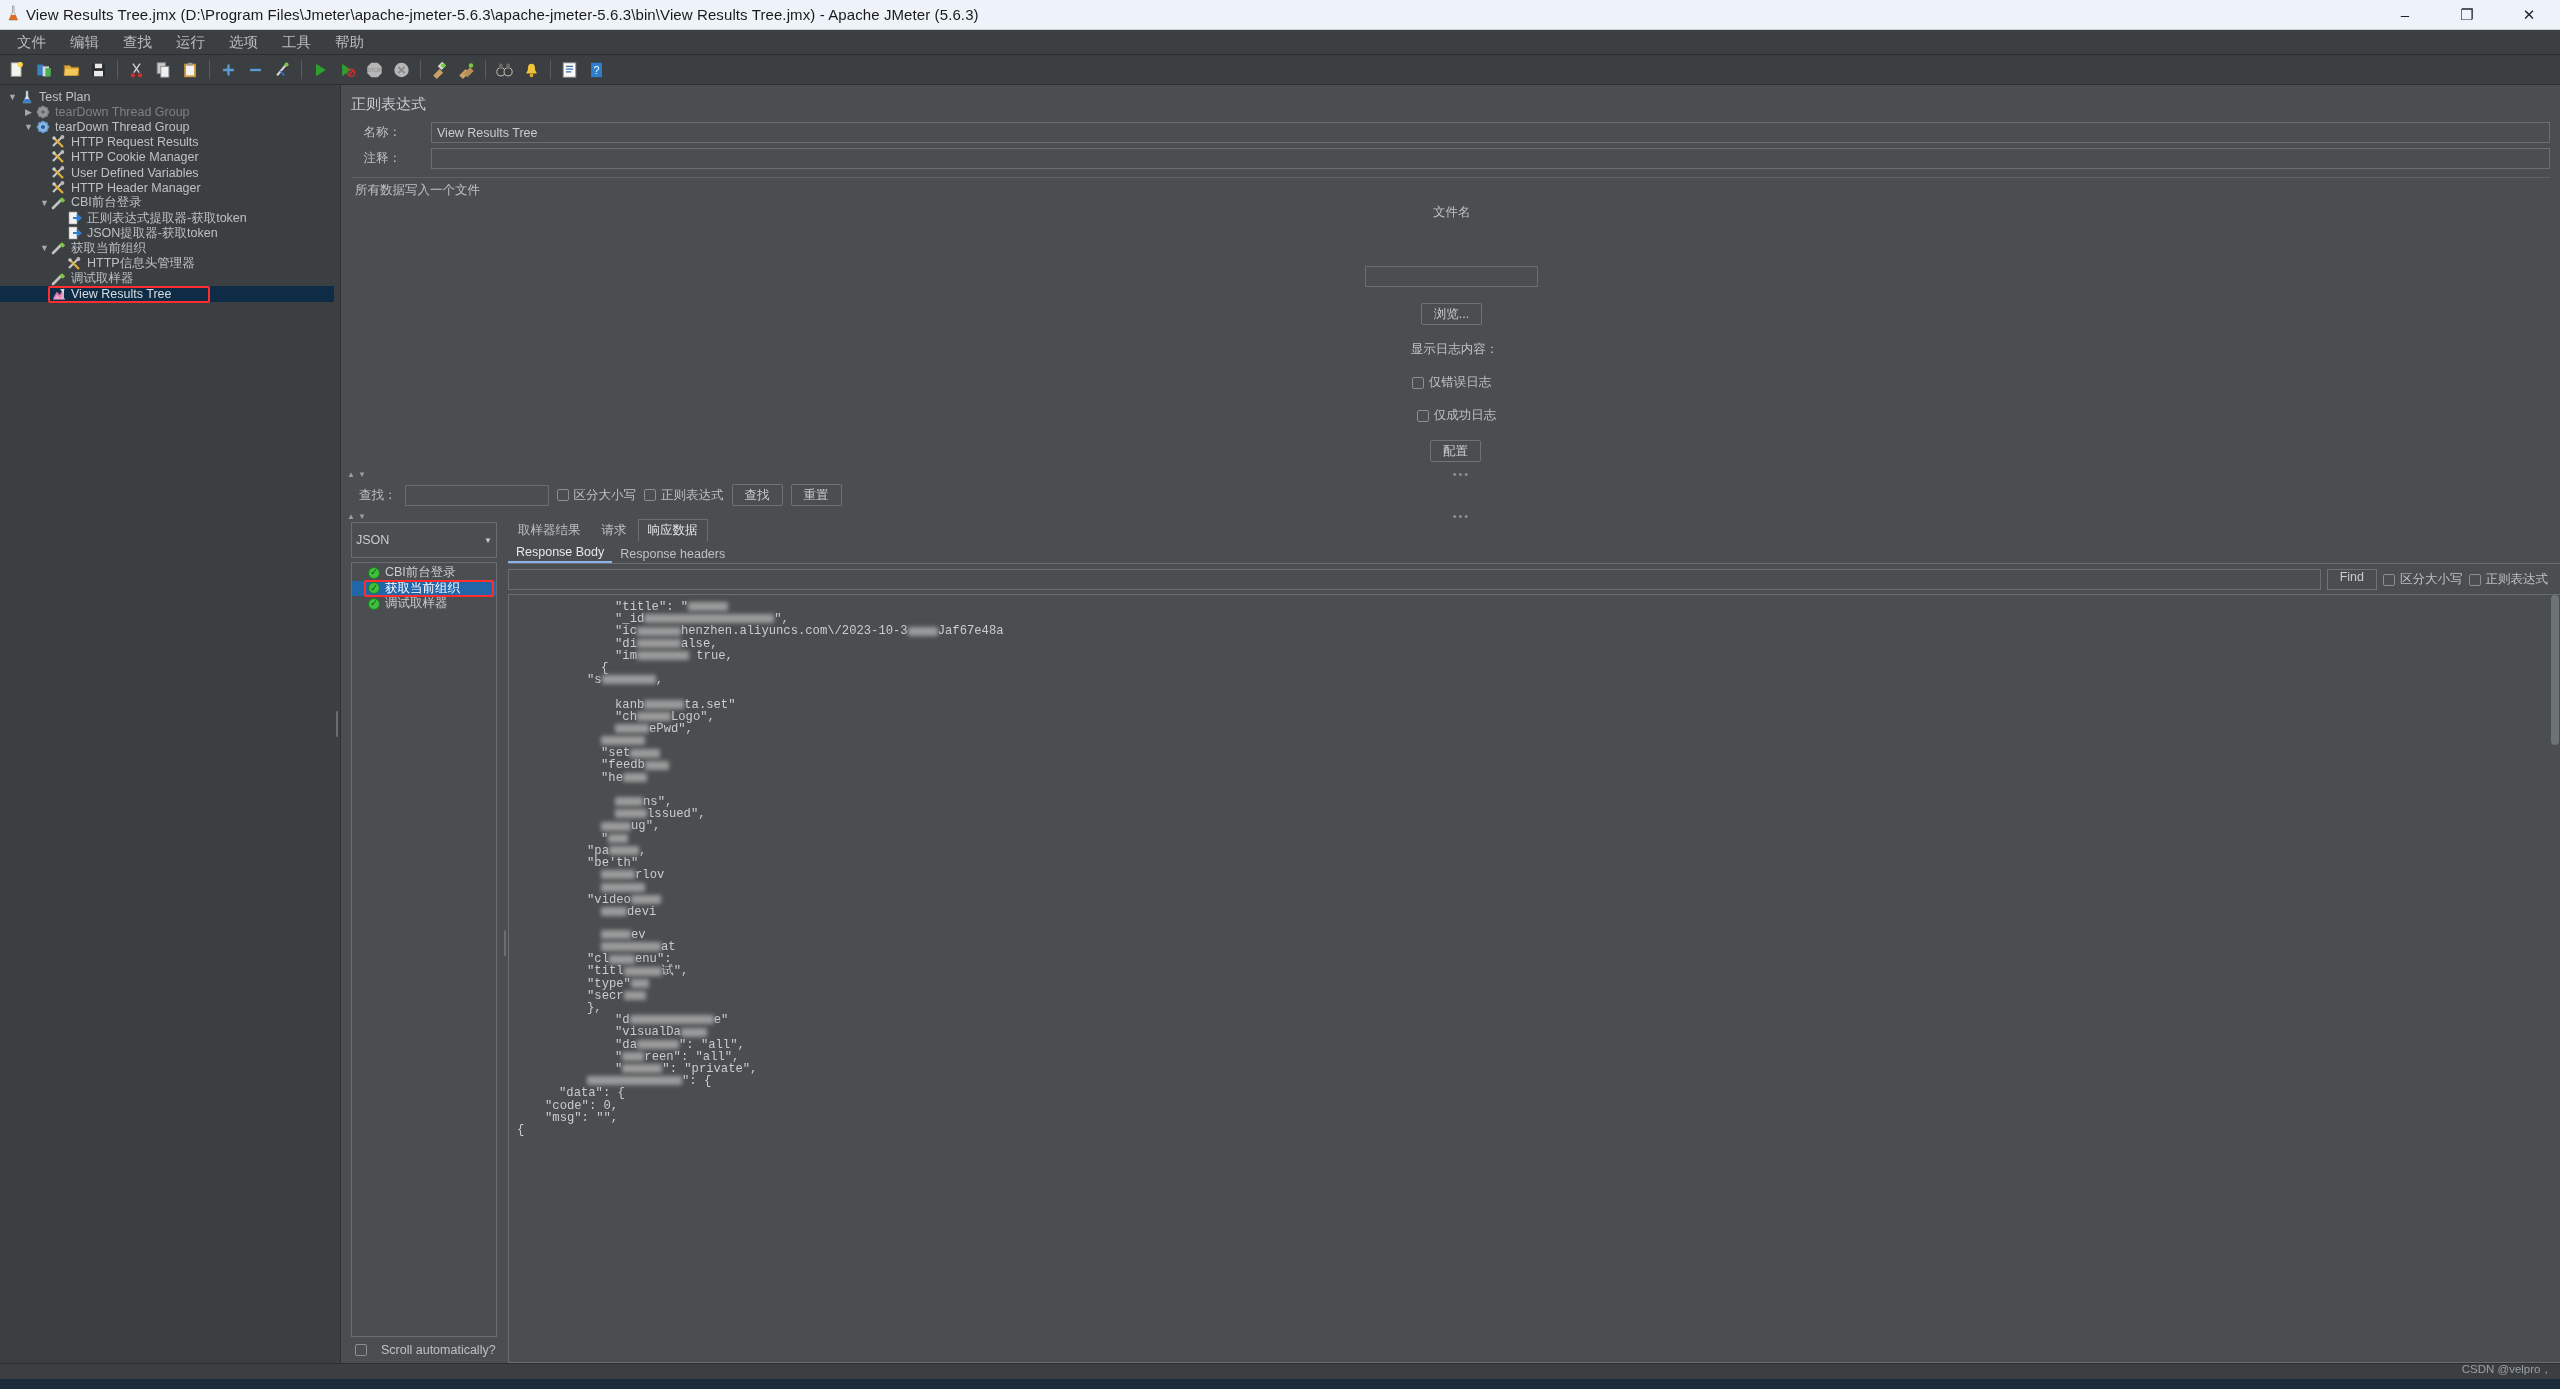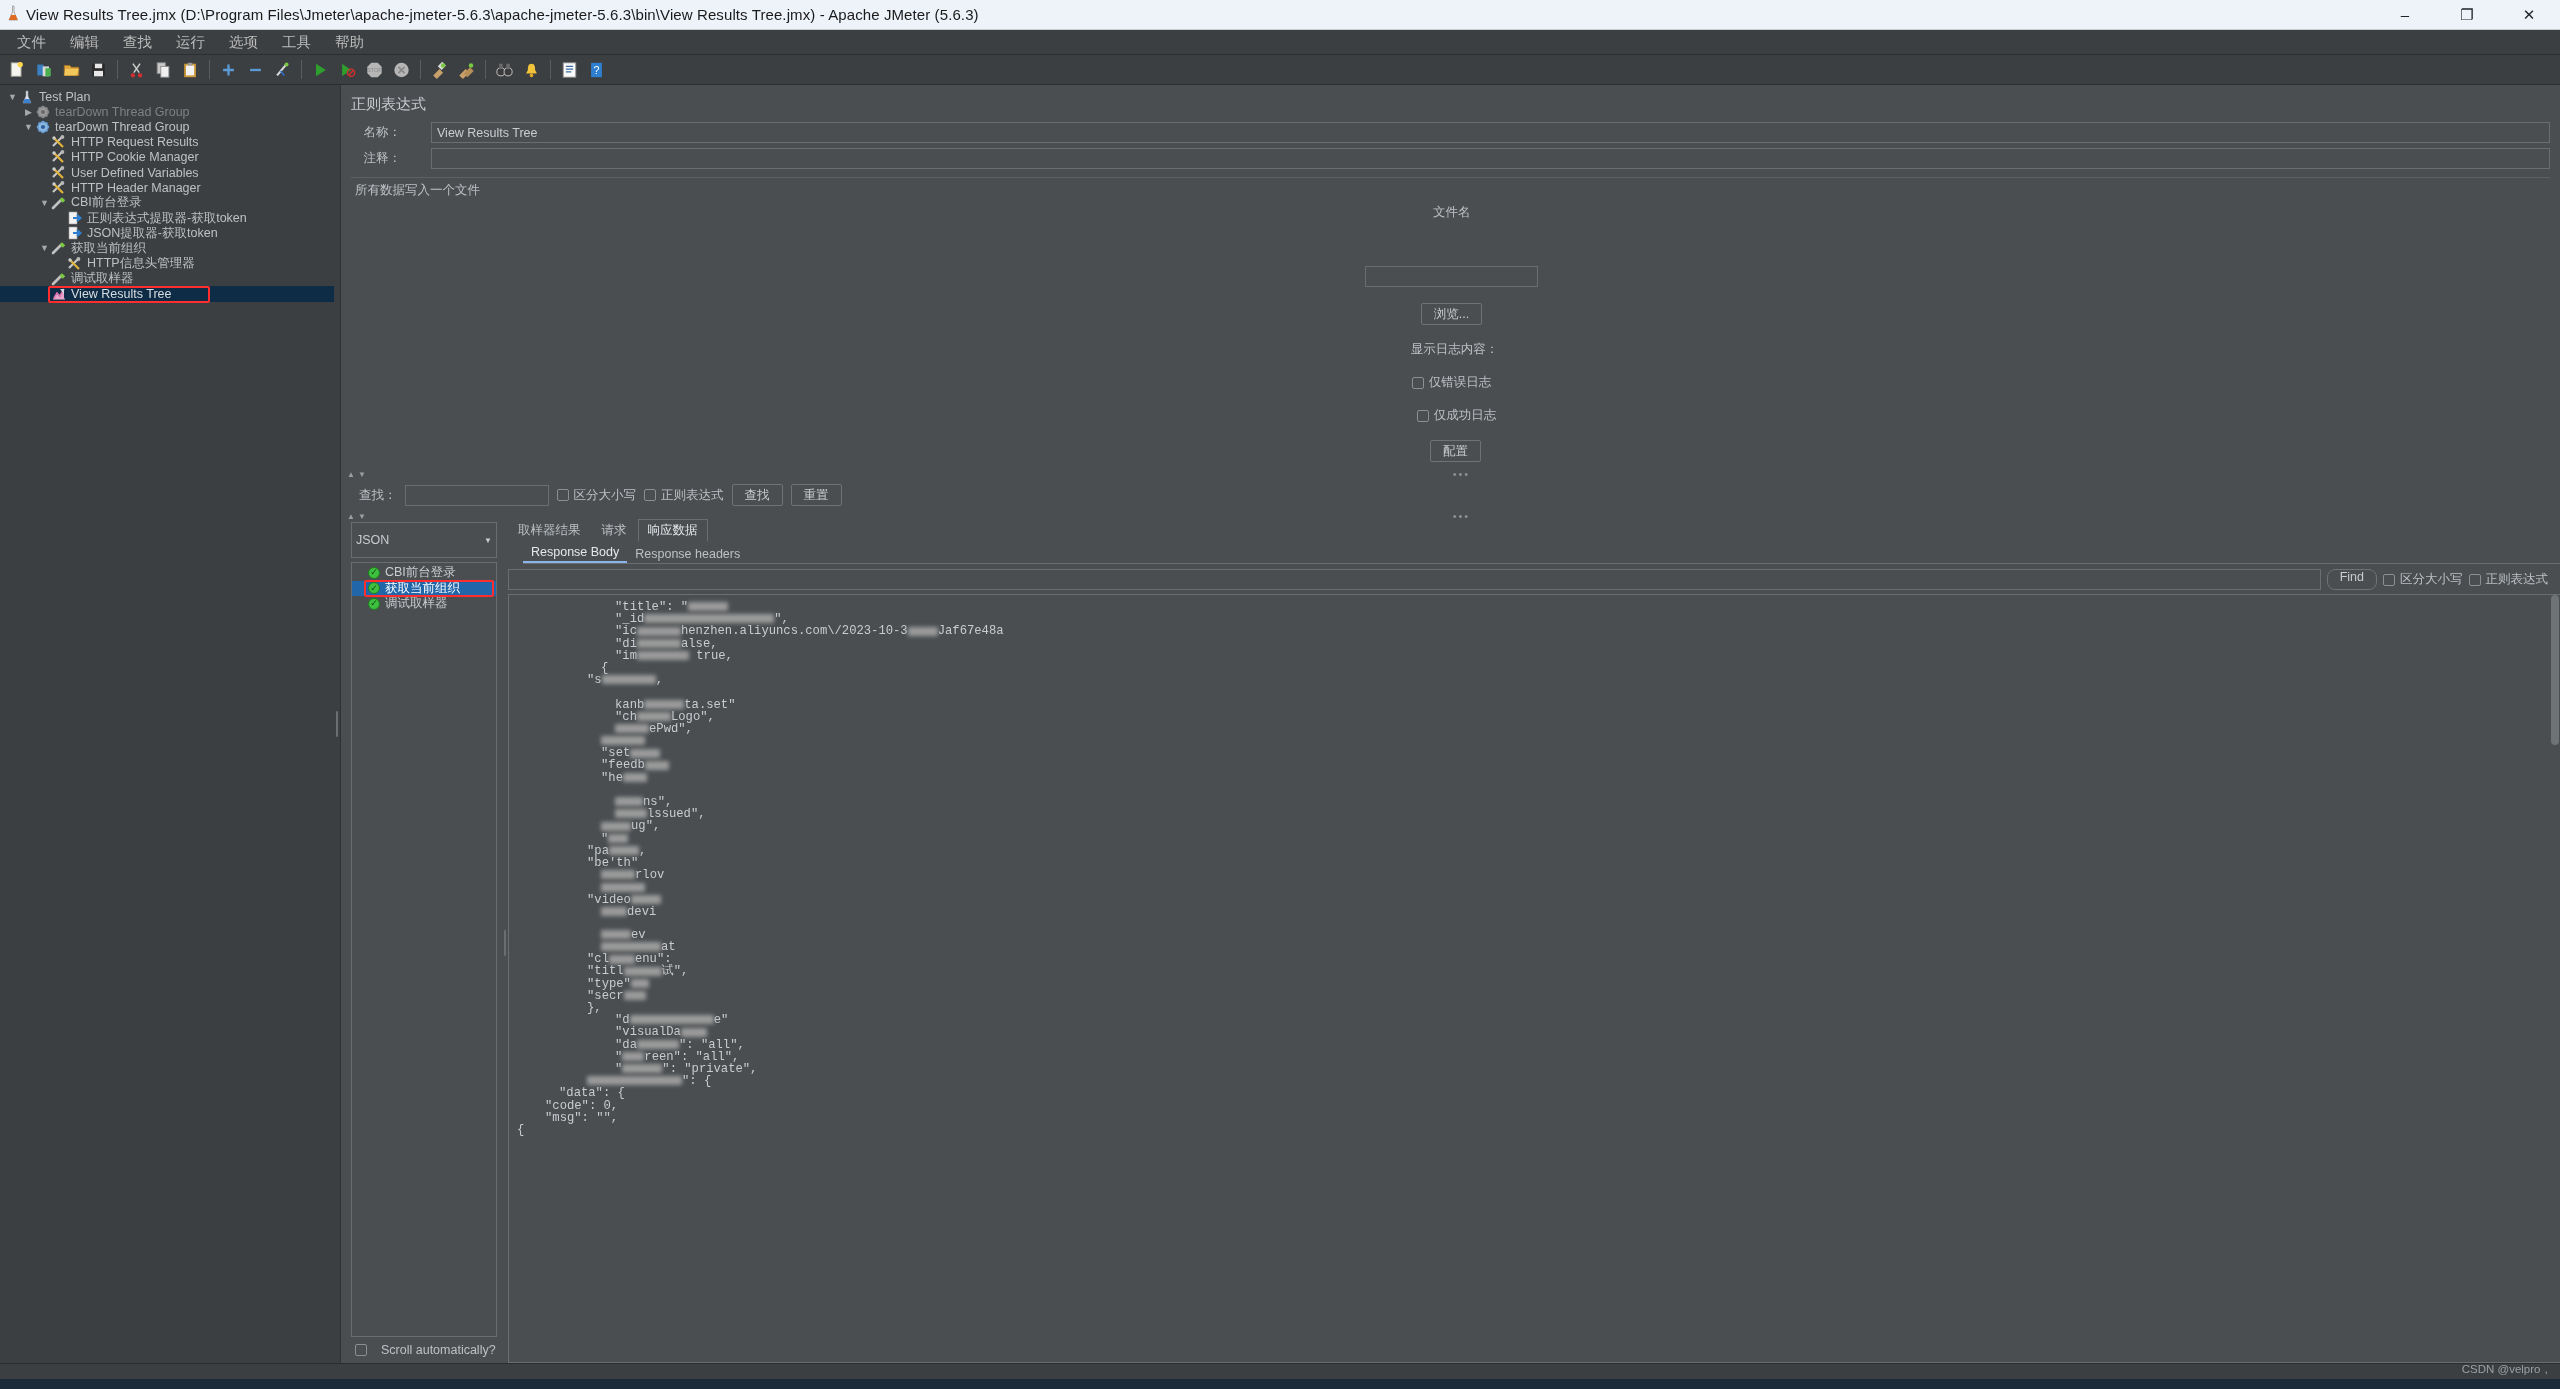--- a/index.html
+++ b/index.html
@@ -111,27 +111,27 @@
   .hl-box2 { position: absolute; border: 2px solid #ff2d2d; border-radius: 2px; pointer-events: none; }
   .scroll-auto { display: flex; align-items: center; gap: 14px; padding: 6px 0 6px 4px; }
 
   .res-hsplit { width: 7px; flex: 0 0 7px; display: flex; align-items: center; justify-content: center; }
   .res-hsplit .grip { width: 2px; height: 26px; background: #6a6e71; border-radius: 1px; }
 
   .res-right { flex: 1 1 auto; min-width: 0; display: flex; flex-direction: column; }
   .tabstrip { display: flex; align-items: flex-end; height: 20px; gap: 1px; }
   .tab { font-size: 12.5px; color: #bdc1c4; padding: 2px 9px 2px 9px; border: 1px solid transparent; }
   .tab.active { background: #4a4e51; border: 1px solid #6a6e71; border-bottom-color: #4a4e51; color: #e4e8eb; }
-  .subtabs { display: flex; align-items: flex-end; height: 20px; border-bottom: 1px solid #6a6e71; margin-top: 2px; margin-left: 15px; }
+  .subtabs { display: flex; align-items: flex-end; height: 20px; border-bottom: 1px solid #6a6e71; margin-top: 2px; }
   .subtab { font-size: 12.5px; color: #bdc1c4; padding: 1px 8px 2px 8px; }
   .subtab.active { color: #e4e8eb; border-bottom: 2px solid #8ab4e8; }
 
   .find-row { display: flex; align-items: center; gap: 6px; padding: 5px 4px 4px 0; }
   .find-inp { flex: 1 1 auto; height: 21px; background: #4a4e51; border: 1px solid #6a6e71; min-width: 0; }
-  .find-btn { background: #4a4e51; border: 1px solid #6f7376; color: #c9cdd0; font-size: 12.5px; height: 21px; padding: 0 12px; border-radius: 8px; }
+  .find-btn { background: #4a4e51; border: 1px solid #6f7376; color: #c9cdd0; font-size: 12.5px; height: 21px; padding: 0 12px; border-radius: 0; }
 
   .resp-body {
     flex: 1 1 auto; background: #4a4e51; border: 1px solid #6a6e71; border-right: none;
     position: relative; overflow: hidden; font-family: "Liberation Mono", monospace;
     font-size: 12.2px; color: #c9cdd0; padding: 6px 0 0 8px; line-height: 12.2px;
   }
   .jline { white-space: pre; height: 12.2px; }
   .blur { background: #9b9b9b; color: transparent; border-radius: 1px; display: inline-block;
           filter: blur(2.2px); vertical-align: middle; }
   .scrollbar-v { position: absolute; right: 0; top: 0; bottom: 0; width: 10px; background: #4a4e51; }

